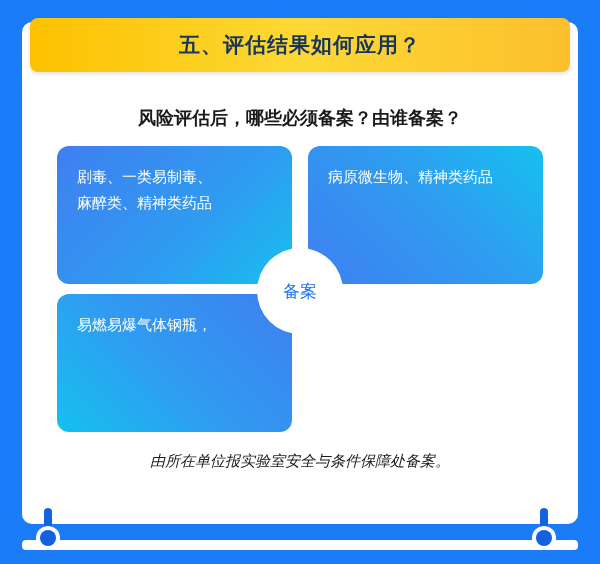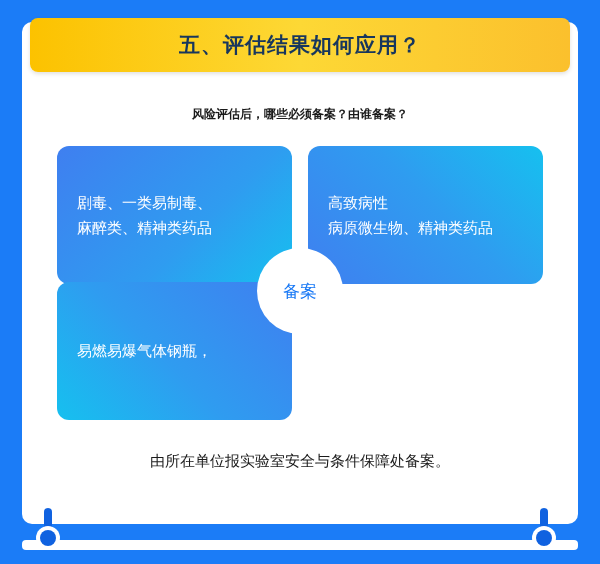--- a/index.html
+++ b/index.html
@@ -38,52 +38,52 @@
   .banner-title{
     color:#17365d;
     font-size:21px;
     font-weight:bold;
     letter-spacing:1px;
   }
   .subtitle{
     position:absolute;
     top:106px;left:0;width:600px;
     text-align:center;
-    font-size:12px;
+    font-size:18px;
     font-weight:bold;
     color:#1a1a1a;
   }
   
   .quad-wrap{
     position:absolute;
     left:57px;top:146px;
     width:486px;height:290px;
   }
   .quad{
     position:absolute;
     width:235px;height:138px;
     color:#ffffff;
     box-sizing:border-box;
     padding:18px 20px;
-    display:flex;align-items:center;
+    display:flex;
     font-size:15px;
     line-height:1.7;
   }
   .q-tl{
     left:0;top:0;
     background:linear-gradient(135deg,#3f7ff0 0%,#2f9cf0 60%,#16c0ef 100%);
     border-radius:12px 12px 0 12px;
   }
   .q-tr{
     right:0;top:0;
     background:linear-gradient(225deg,#16c0ef 0%,#2f9cf0 45%,#3f7ff0 100%);
     border-radius:12px 12px 12px 0;
   }
   .q-bl{
-    left:0;bottom:16px;
+    left:0;bottom:4px;
     background:linear-gradient(45deg,#16c0ef 0%,#2f9cf0 45%,#3f7ff0 100%);
     border-radius:12px 0 12px 12px;
   }
   .q-br{
     right:0;bottom:0;
     background:linear-gradient(315deg,#3f7ff0 0%,#2f9cf0 55%,#16c0ef 100%);
     border-radius:0 12px 12px 12px;
   }
   .quad span{display:block;}
   
@@ -99,20 +99,21 @@
     font-size:17px;
     font-weight:normal;
     z-index:5;
   }
   .footnote{
     position:absolute;
     top:452px;left:0;width:600px;
     text-align:center;
     font-size:15px;
     color:#1a1a1a;
+    font-style:italic;
   }
   
   .bottom-strip{
     position:absolute;
     left:22px;top:540px;
     width:556px;height:10px;
     background:#ffffff;
     border-radius:4px;
   }
   .dot{
@@ -152,21 +153,20 @@
 
     <div class="quad q-tl">
       <div>
         <span>剧毒、一类易制毒、</span>
         <span>麻醉类、精神类药品</span>
       </div>
     </div>
 
     <div class="quad q-tr">
       <div>
-        <span>高致病性</span>
         <span>病原微生物、精神类药品</span>
       </div>
     </div>
 
     <div class="quad q-bl">
       <div>
         <span>易燃易爆气体钢瓶，</span>
       </div>
     </div>
 

